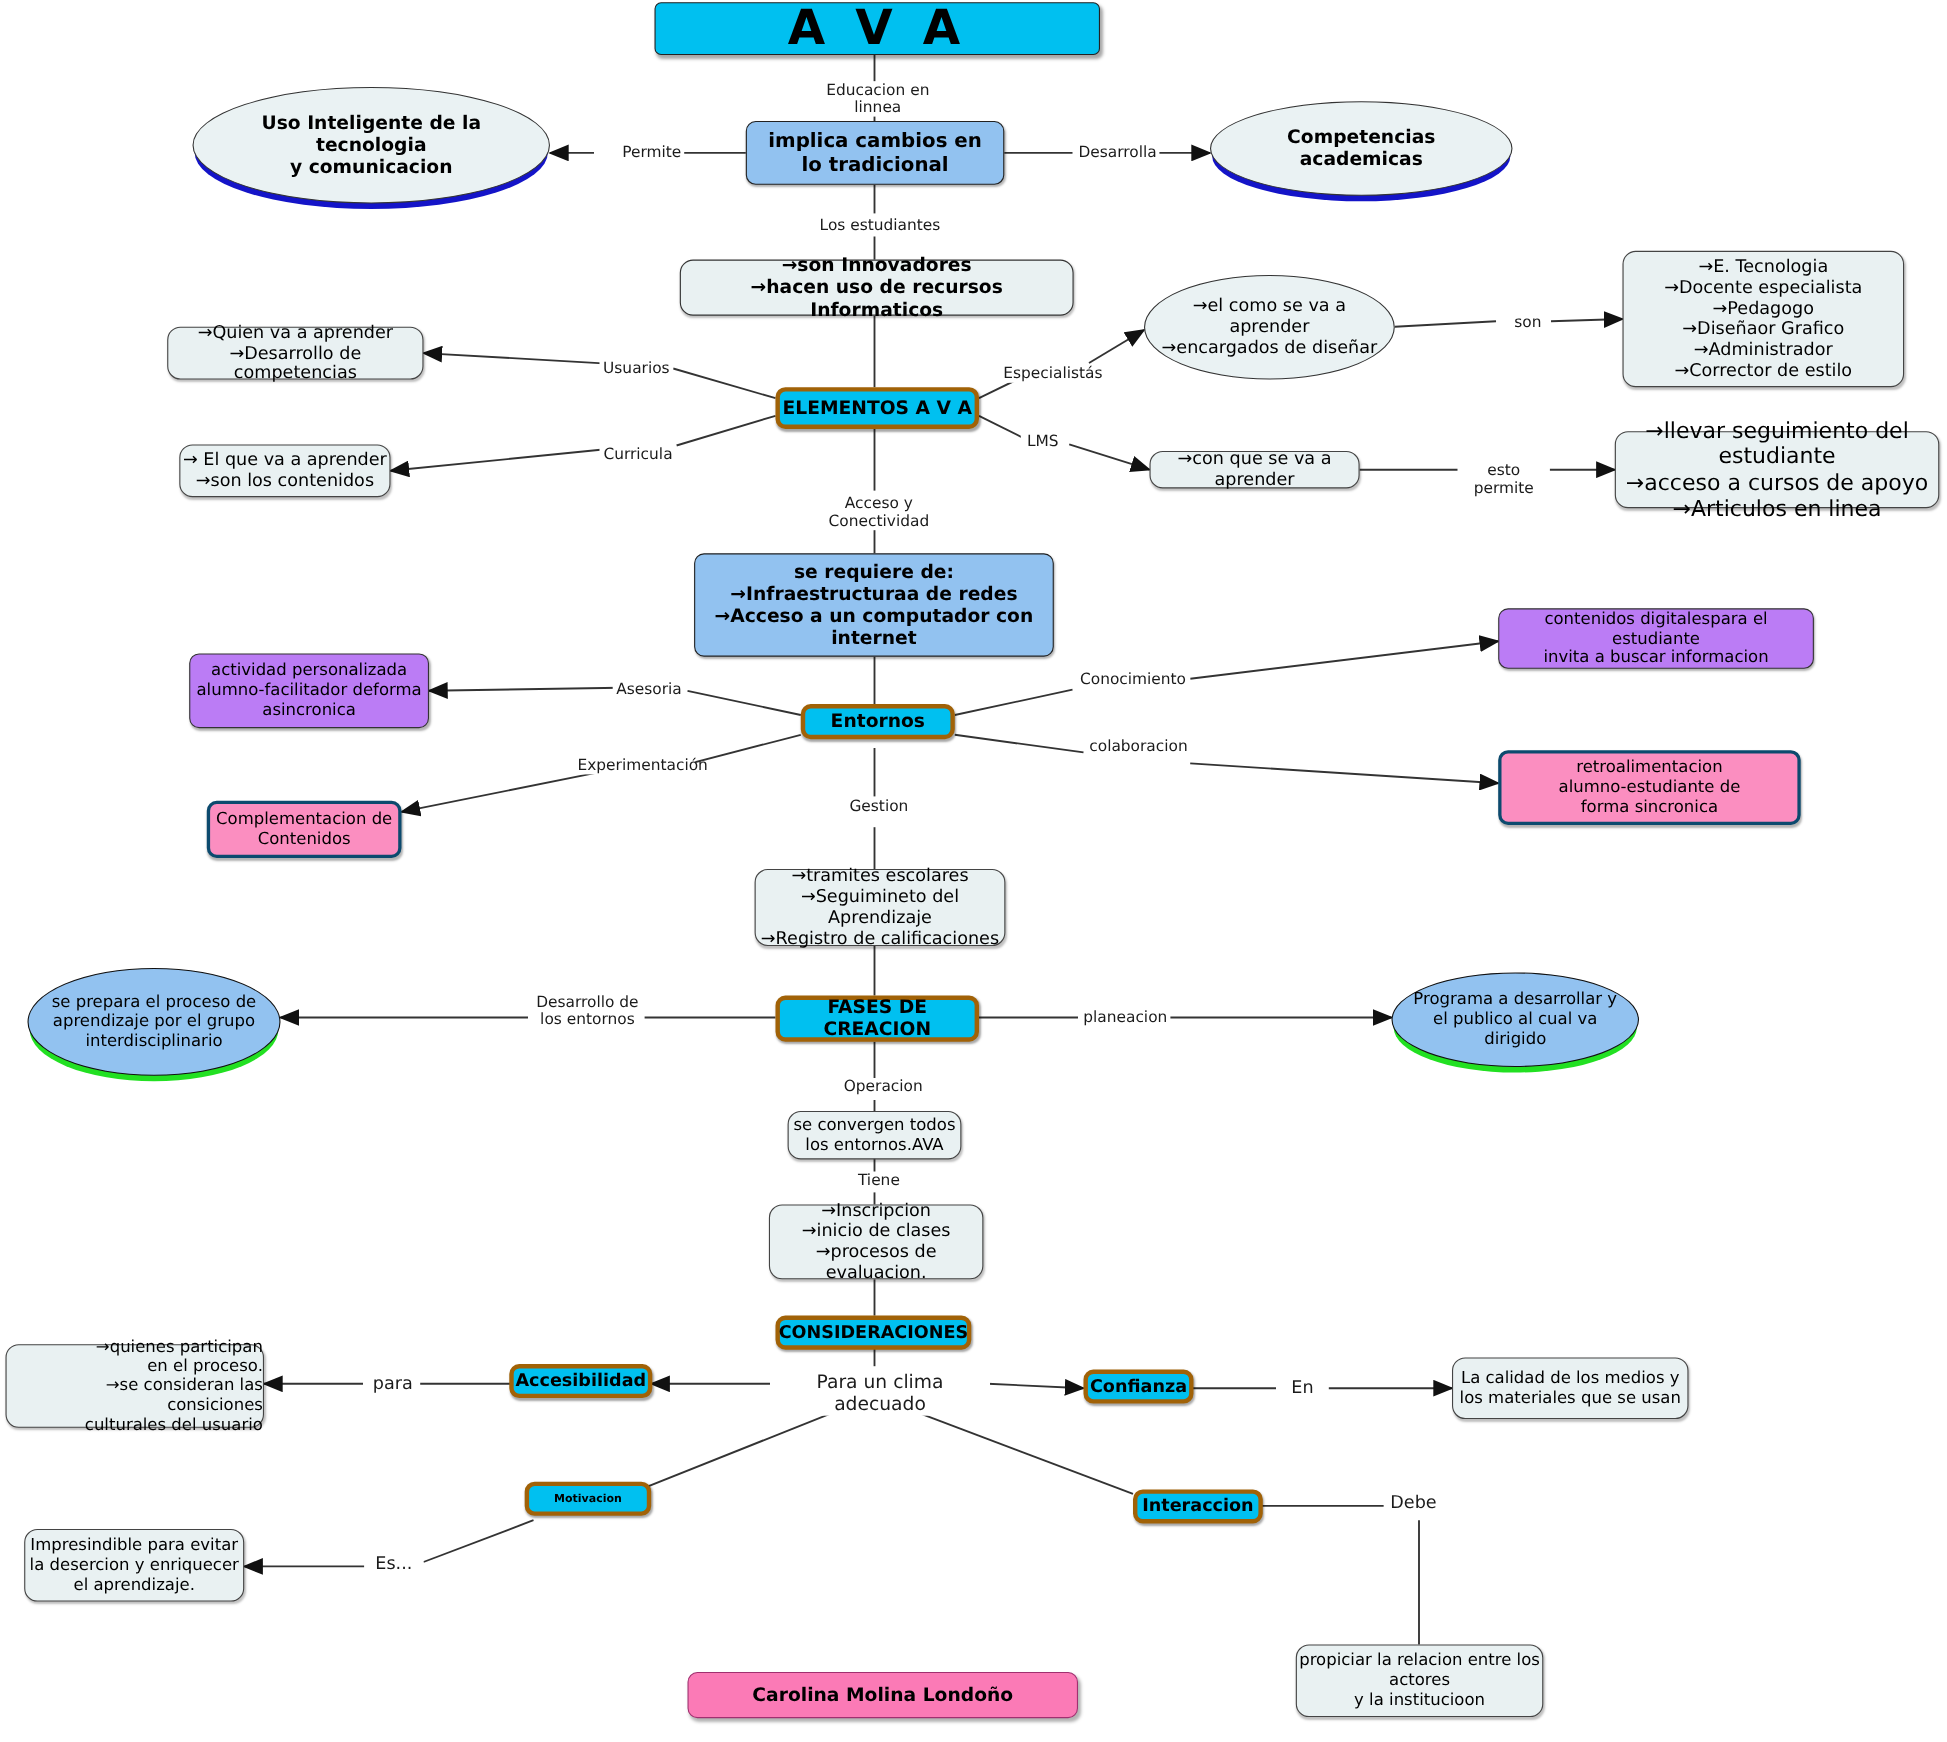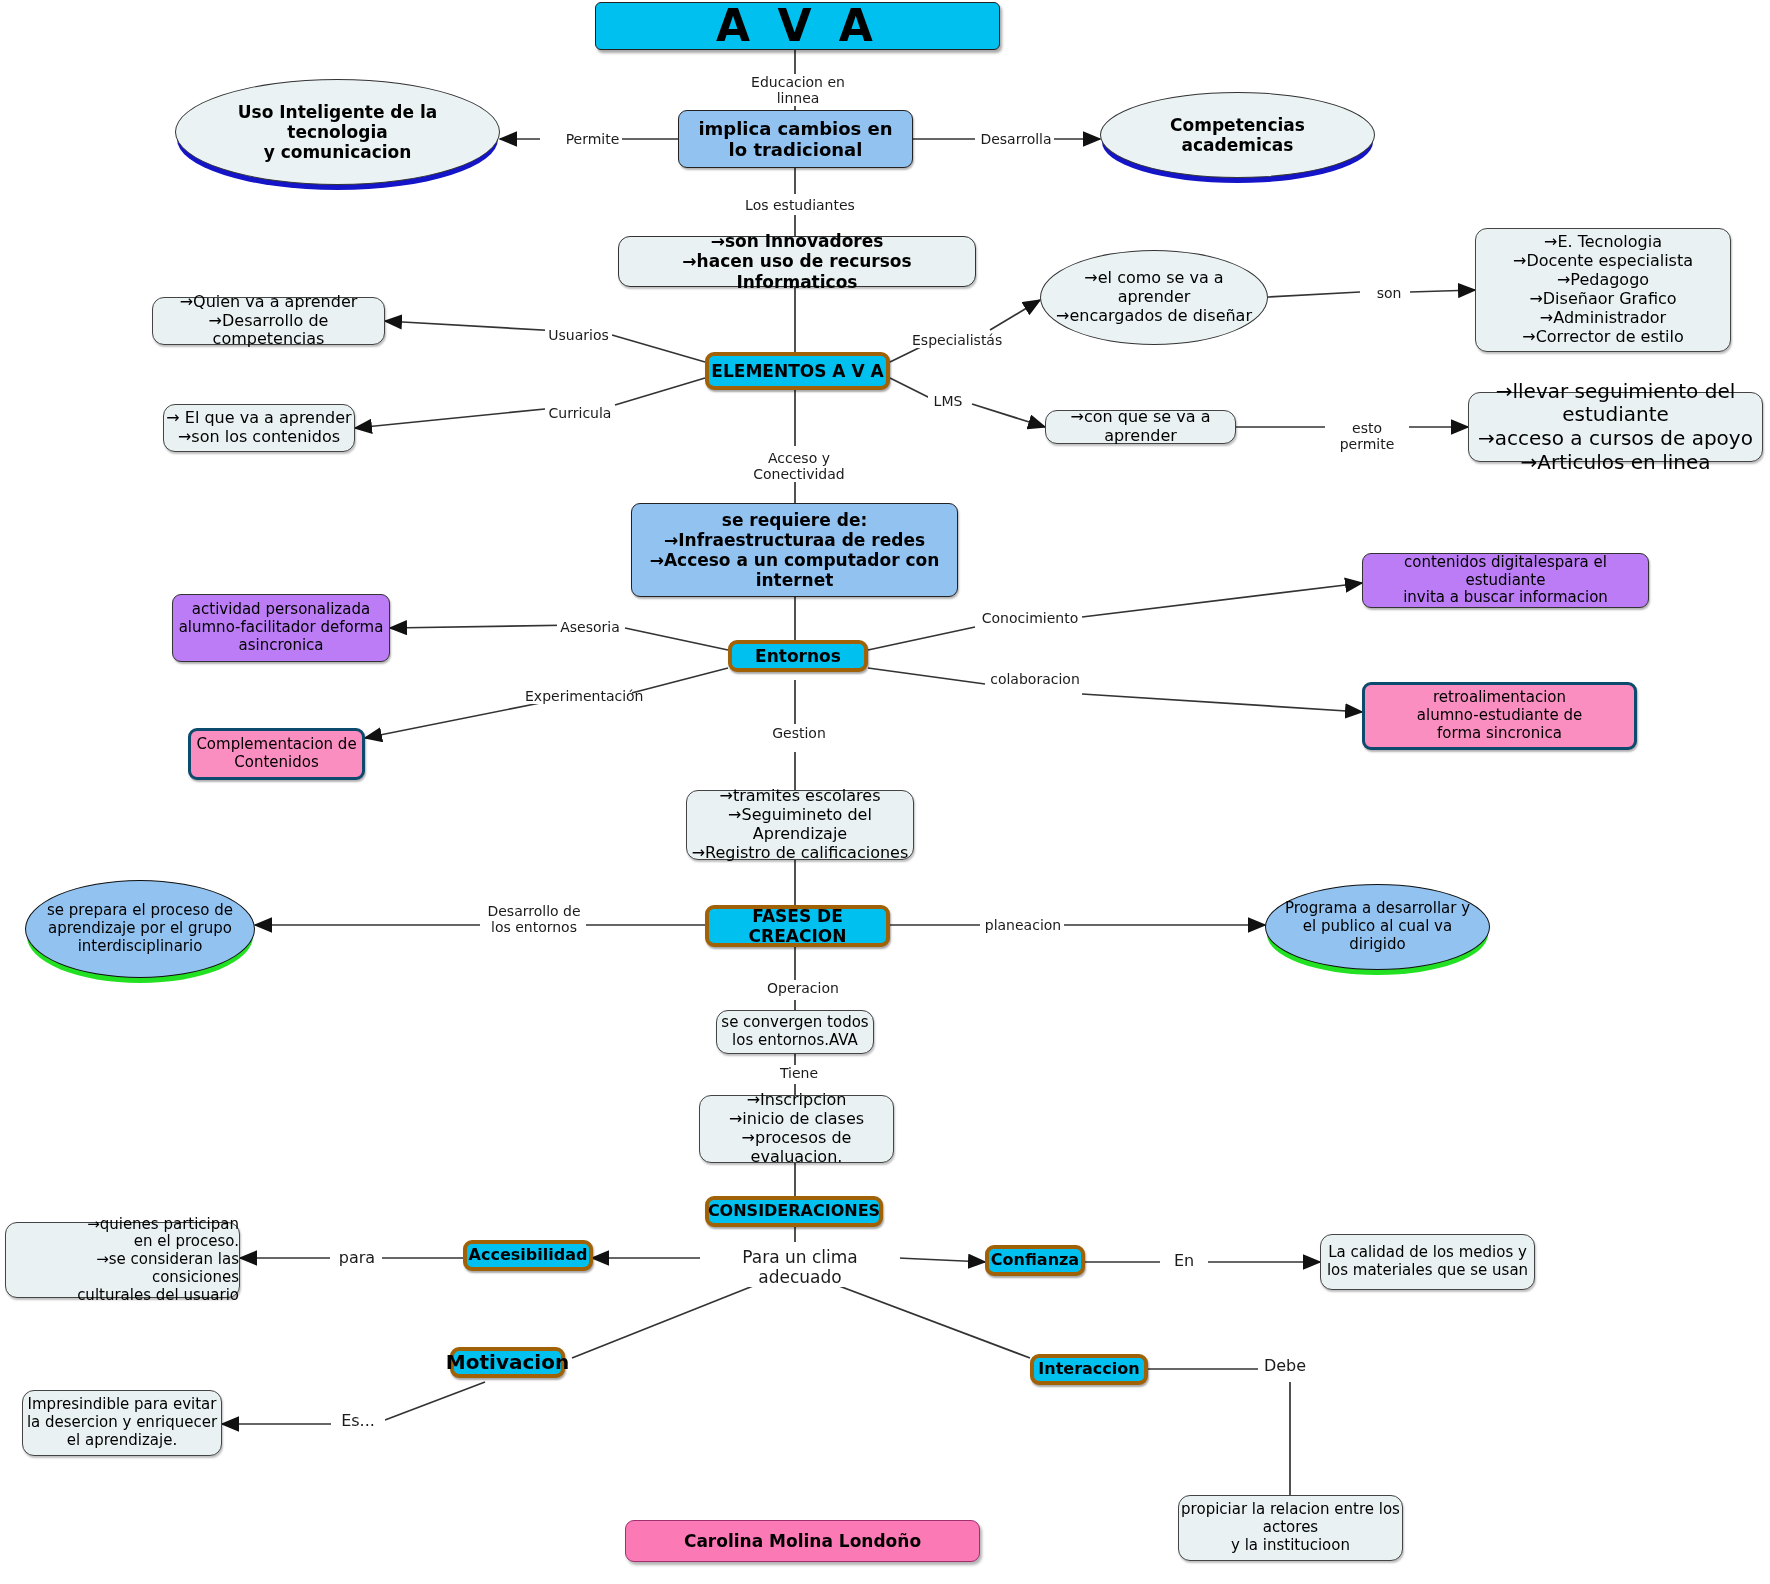--- a/index.html
+++ b/index.html
@@ -324,21 +324,21 @@
   <div class="node n-gray" style="left:5px; top:1222px; width:235px; height:76px; font-size:15px;text-align:right;">→quienes participan
 en el proceso.
 →se consideran las consiciones
 culturales del usuario</div>
 
   <div class="node n-cyan" style="left:985px; top:1245px; width:100px; height:31px; font-size:16px;">Confianza</div>
 
   <div class="node n-gray" style="left:1320px; top:1234px; width:215px; height:56px; font-size:15px;">La calidad de los medios y
 los materiales que se usan</div>
 
-  <div class="node n-cyan" style="left:450px; top:1347px; width:115px; height:31px; font-size:20px;">Motivacion</div>
+  <div class="node n-cyan" style="left:477px; top:1347px; width:115px; height:31px; font-size:10px;">Motivacion</div>
 
   <div class="node n-gray" style="left:22px; top:1390px; width:200px; height:66px; font-size:15px;">Impresindible para evitar
 la desercion y enriquecer
 el aprendizaje.</div>
 
   <div class="node n-cyan" style="left:1030px; top:1354px; width:118px; height:31px; font-size:16px;">Interaccion</div>
 
   <div class="node n-gray" style="left:1178px; top:1495px; width:225px; height:66px; font-size:15px;">propiciar la relacion entre los
 actores
 y la institucioon</div>

